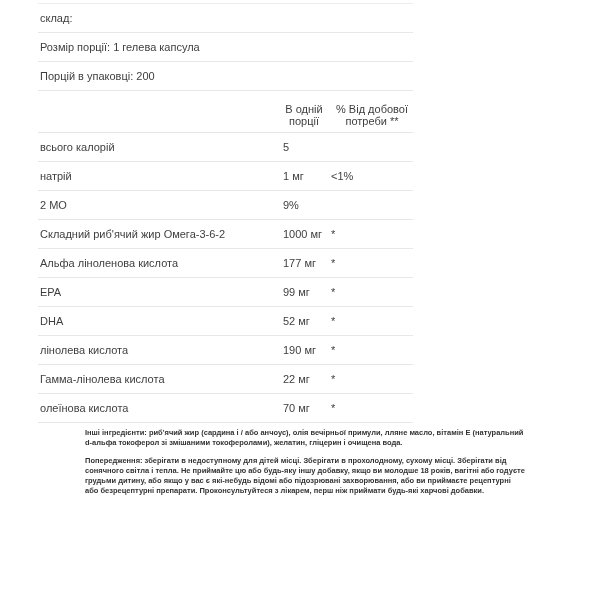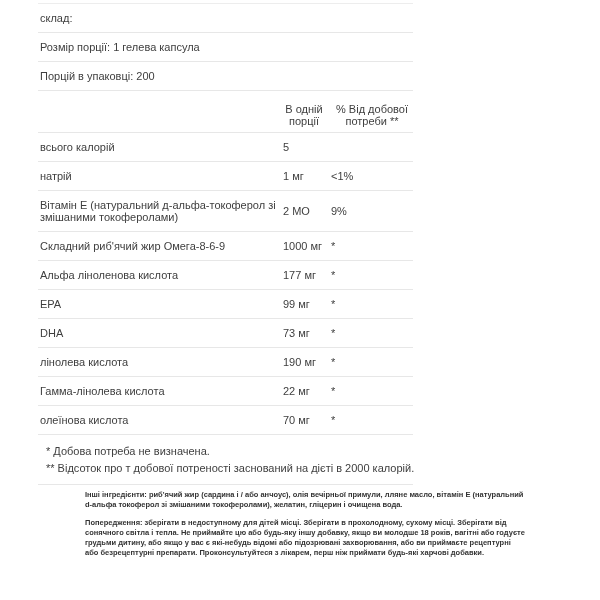--- a/index.html
+++ b/index.html
@@ -87,64 +87,59 @@
       <div>всього калорій</div>
       <div class="col-amount">5</div>
       <div></div>
     </div>
     <div class="grid-row">
       <div>натрій</div>
       <div class="col-amount">1 мг</div>
       <div>&lt;1%</div>
     </div>
     <div class="grid-row">
-      <div>Вітамін E (натуральний д-альфа-токоферол зі змішаними токоферолами)</div>
       <div class="col-amount">2 МО</div>
       <div>9%</div>
     </div>
     <div class="grid-row">
-      <div>Складний риб'ячий жир Омега-8-6-9</div>
+      <div>Складний риб'ячий жир Омега-3-6-2</div>
       <div class="col-amount">1000 мг</div>
       <div>*</div>
     </div>
     <div class="grid-row">
       <div>Альфа ліноленова кислота</div>
       <div class="col-amount">177 мг</div>
       <div>*</div>
     </div>
     <div class="grid-row">
       <div>EPA</div>
       <div class="col-amount">99 мг</div>
       <div>*</div>
     </div>
     <div class="grid-row">
       <div>DHA</div>
-      <div class="col-amount">73 мг</div>
+      <div class="col-amount">52 мг</div>
       <div>*</div>
     </div>
     <div class="grid-row">
       <div>лінолева кислота</div>
       <div class="col-amount">190 мг</div>
       <div>*</div>
     </div>
     <div class="grid-row">
       <div>Гамма-лінолева кислота</div>
       <div class="col-amount">22 мг</div>
       <div>*</div>
     </div>
     <div class="grid-row">
       <div>олеїнова кислота</div>
       <div class="col-amount">70 мг</div>
       <div>*</div>
     </div>
 
-    <div class="footnotes">
-      <p>* Добова потреба не визначена.</p>
-      <p>** Відсоток про т добової потреності заснований на дієті в 2000 калорій.</p>
-    </div>
 
   </div>
 
   <div class="bottom-paragraphs">
     <p>Інші інгредієнти: риб'ячий жир (сардина і / або анчоус), олія вечірньої примули, лляне масло, вітамін E (натуральний d-альфа токоферол зі змішаними токоферолами), желатин, гліцерин і очищена вода.</p>
     <p>Попередження: зберігати в недоступному для дітей місці. Зберігати в прохолодному, сухому місці. Зберігати від сонячного світла і тепла. Не приймайте цю або будь-яку іншу добавку, якщо ви молодше 18 років, вагітні або годуєте грудьми дитину, або якщо у вас є які-небудь відомі або підозрювані захворювання, або ви приймаєте рецептурні або безрецептурні препарати. Проконсультуйтеся з лікарем, перш ніж приймати будь-які харчові добавки.</p>
   </div>
 
 </div>
 

